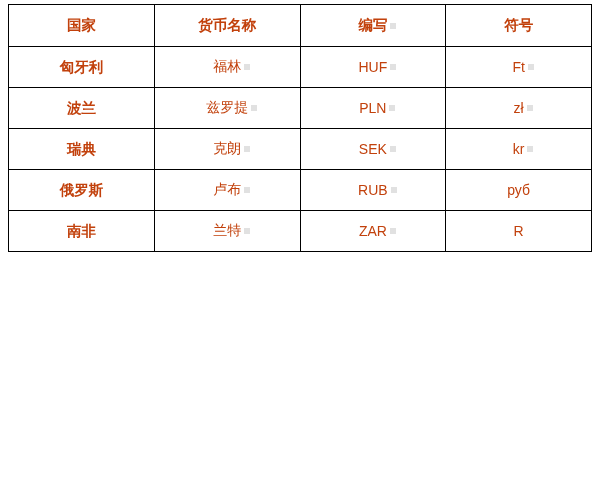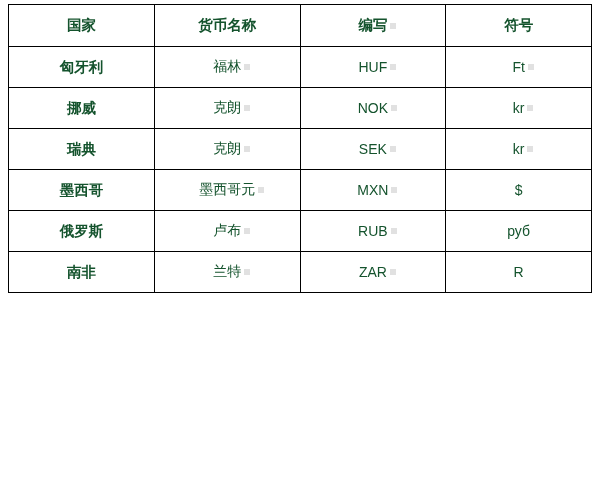--- a/index.html
+++ b/index.html
@@ -26,21 +26,21 @@
     border-collapse: collapse;
     table-layout: fixed;
   }
   table.currency-table td,
   table.currency-table th {
     border: 1px solid #000000;
     height: 40px;
     text-align: center;
     vertical-align: middle;
     font-size: 14px;
-    color: #14532d;
+    color: #c2410c;
     padding: 0;
     font-weight: normal;
     position: relative;
   }
   table.currency-table thead th {
     font-weight: bold;
     font-size: 14.5px;
     height: 41px;
   }
   table.currency-table tbody td.col-country {
@@ -96,36 +96,30 @@
       </tr>
     </thead>
     <tbody>
       <tr>
         <td class="col-country no-mark"><span class="cell-inner">匈牙利</span></td>
         <td class="col-name"><span class="cell-inner">福林</span></td>
         <td class="col-code"><span class="cell-inner">HUF</span></td>
         <td class="col-symbol"><span class="cell-inner">Ft</span></td>
       </tr>
       <tr>
-        <td class="col-country no-mark"><span class="cell-inner">挪威</span></td>
-        <td class="col-name"><span class="cell-inner">克朗</span></td>
-        <td class="col-code"><span class="cell-inner">NOK</span></td>
-        <td class="col-symbol"><span class="cell-inner">kr</span></td>
+        <td class="col-country no-mark"><span class="cell-inner">波兰</span></td>
+        <td class="col-name"><span class="cell-inner">兹罗提</span></td>
+        <td class="col-code"><span class="cell-inner">PLN</span></td>
+        <td class="col-symbol"><span class="cell-inner">zł</span></td>
       </tr>
       <tr>
         <td class="col-country no-mark"><span class="cell-inner">瑞典</span></td>
         <td class="col-name"><span class="cell-inner">克朗</span></td>
         <td class="col-code"><span class="cell-inner">SEK</span></td>
         <td class="col-symbol"><span class="cell-inner">kr</span></td>
-      </tr>
-      <tr>
-        <td class="col-country no-mark"><span class="cell-inner">墨西哥</span></td>
-        <td class="col-name"><span class="cell-inner">墨西哥元</span></td>
-        <td class="col-code"><span class="cell-inner">MXN</span></td>
-        <td class="col-symbol no-mark"><span class="cell-inner">$</span></td>
       </tr>
       <tr>
         <td class="col-country no-mark"><span class="cell-inner">俄罗斯</span></td>
         <td class="col-name"><span class="cell-inner">卢布</span></td>
         <td class="col-code"><span class="cell-inner">RUB</span></td>
         <td class="col-symbol no-mark"><span class="cell-inner">руб</span></td>
       </tr>
       <tr>
         <td class="col-country no-mark"><span class="cell-inner">南非</span></td>
         <td class="col-name"><span class="cell-inner">兰特</span></td>

